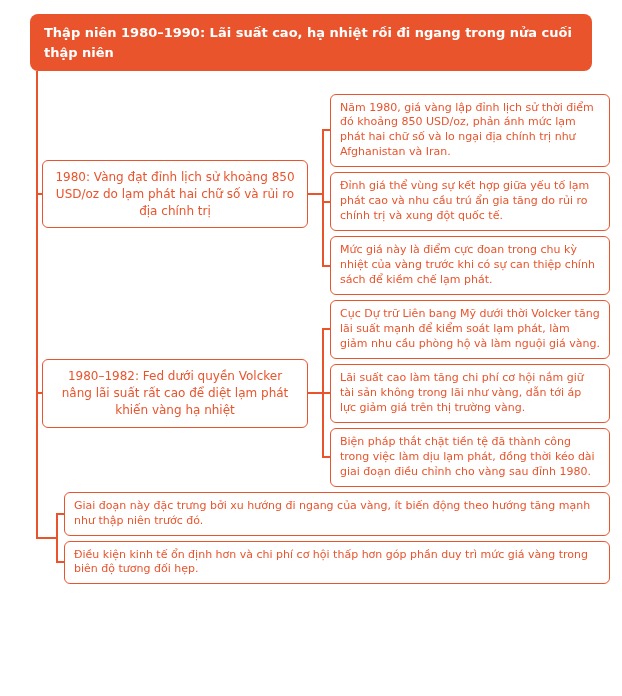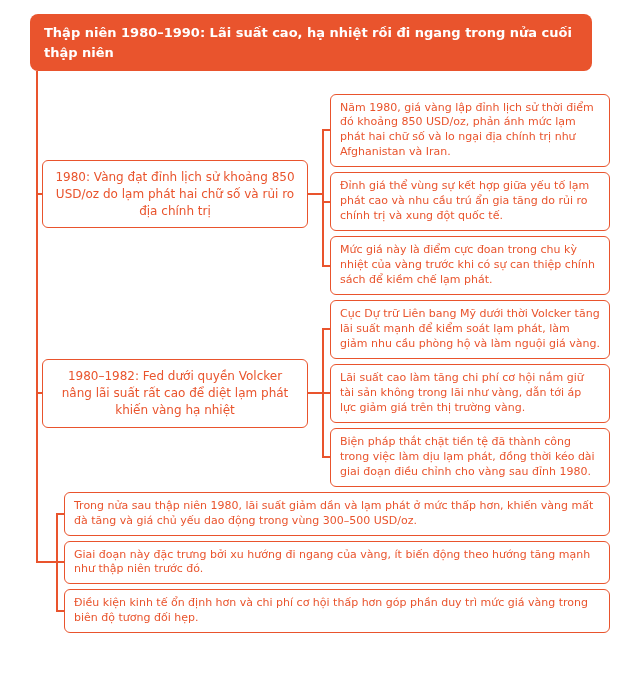--- a/index.html
+++ b/index.html
@@ -111,25 +111,20 @@
           </div>
         </div>
       </div>
     </div>
 
     <div class="group">
       <div class="h-conn"></div>
       <div class="leaf-stack">
         <div class="leaf-row">
           <div class="leaf">
-            <span>Trong nửa sau thập niên 1980, lãi suất giảm dần và lạm phát ở mức thấp hơn, khiến vàng mất đà tăng và giá chủ yếu dao động trong vùng 300–500 USD/oz.</span>
-          </div>
-        </div>
-        <div class="leaf-row">
-          <div class="leaf">
             <span>Giai đoạn này đặc trưng bởi xu hướng đi ngang của vàng, ít biến động theo hướng tăng mạnh như thập niên trước đó.</span>
           </div>
         </div>
         <div class="leaf-row">
           <div class="leaf">
             <span>Điều kiện kinh tế ổn định hơn và chi phí cơ hội thấp hơn góp phần duy trì mức giá vàng trong biên độ tương đối hẹp.</span>
           </div>
         </div>
       </div>
     </div>

